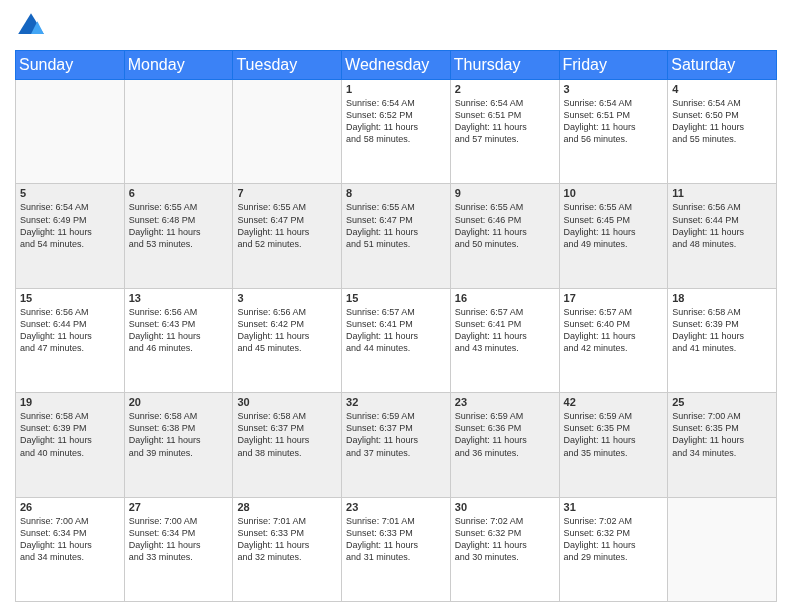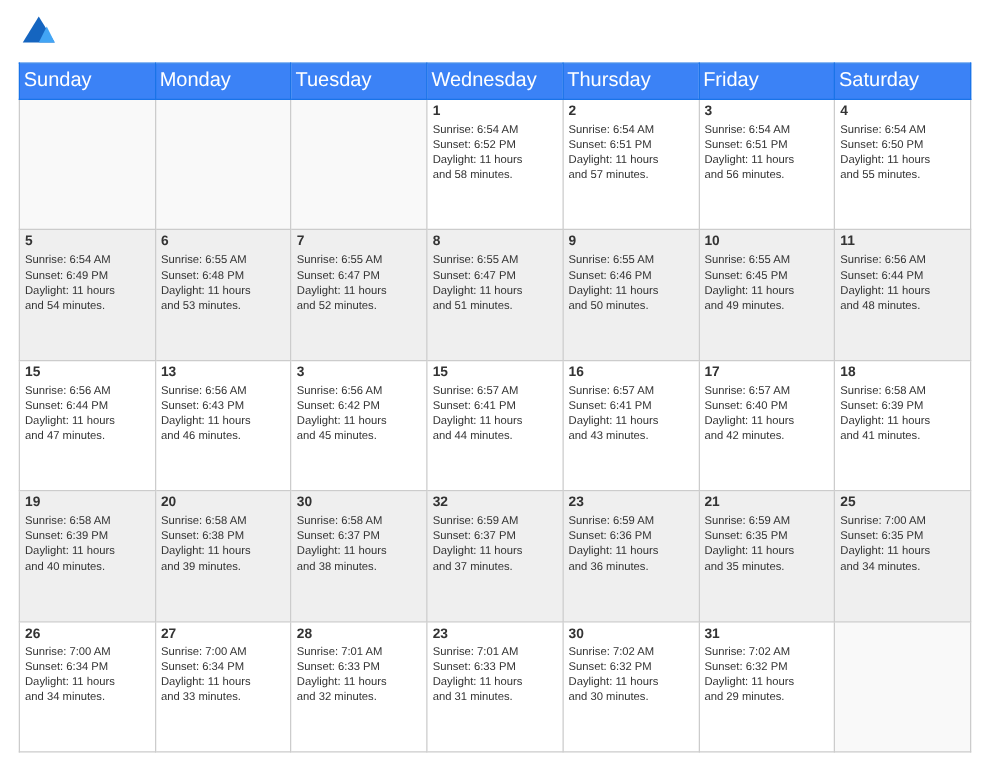--- a/index.html
+++ b/index.html
@@ -302,21 +302,21 @@
 and 37 minutes.</div>
           </td>
           <td>
             <span class="day-number">23</span>
             <div class="cell-text" style="white-space: pre-line;">Sunrise: 6:59 AM
 Sunset: 6:36 PM
 Daylight: 11 hours
 and 36 minutes.</div>
           </td>
           <td>
-            <span class="day-number">21</span>
+            <span class="day-number">42</span>
             <div class="cell-text" style="white-space: pre-line;">Sunrise: 6:59 AM
 Sunset: 6:35 PM
 Daylight: 11 hours
 and 35 minutes.</div>
           </td>
           <td>
             <span class="day-number">25</span>
             <div class="cell-text" style="white-space: pre-line;">Sunrise: 7:00 AM
 Sunset: 6:35 PM
 Daylight: 11 hours

